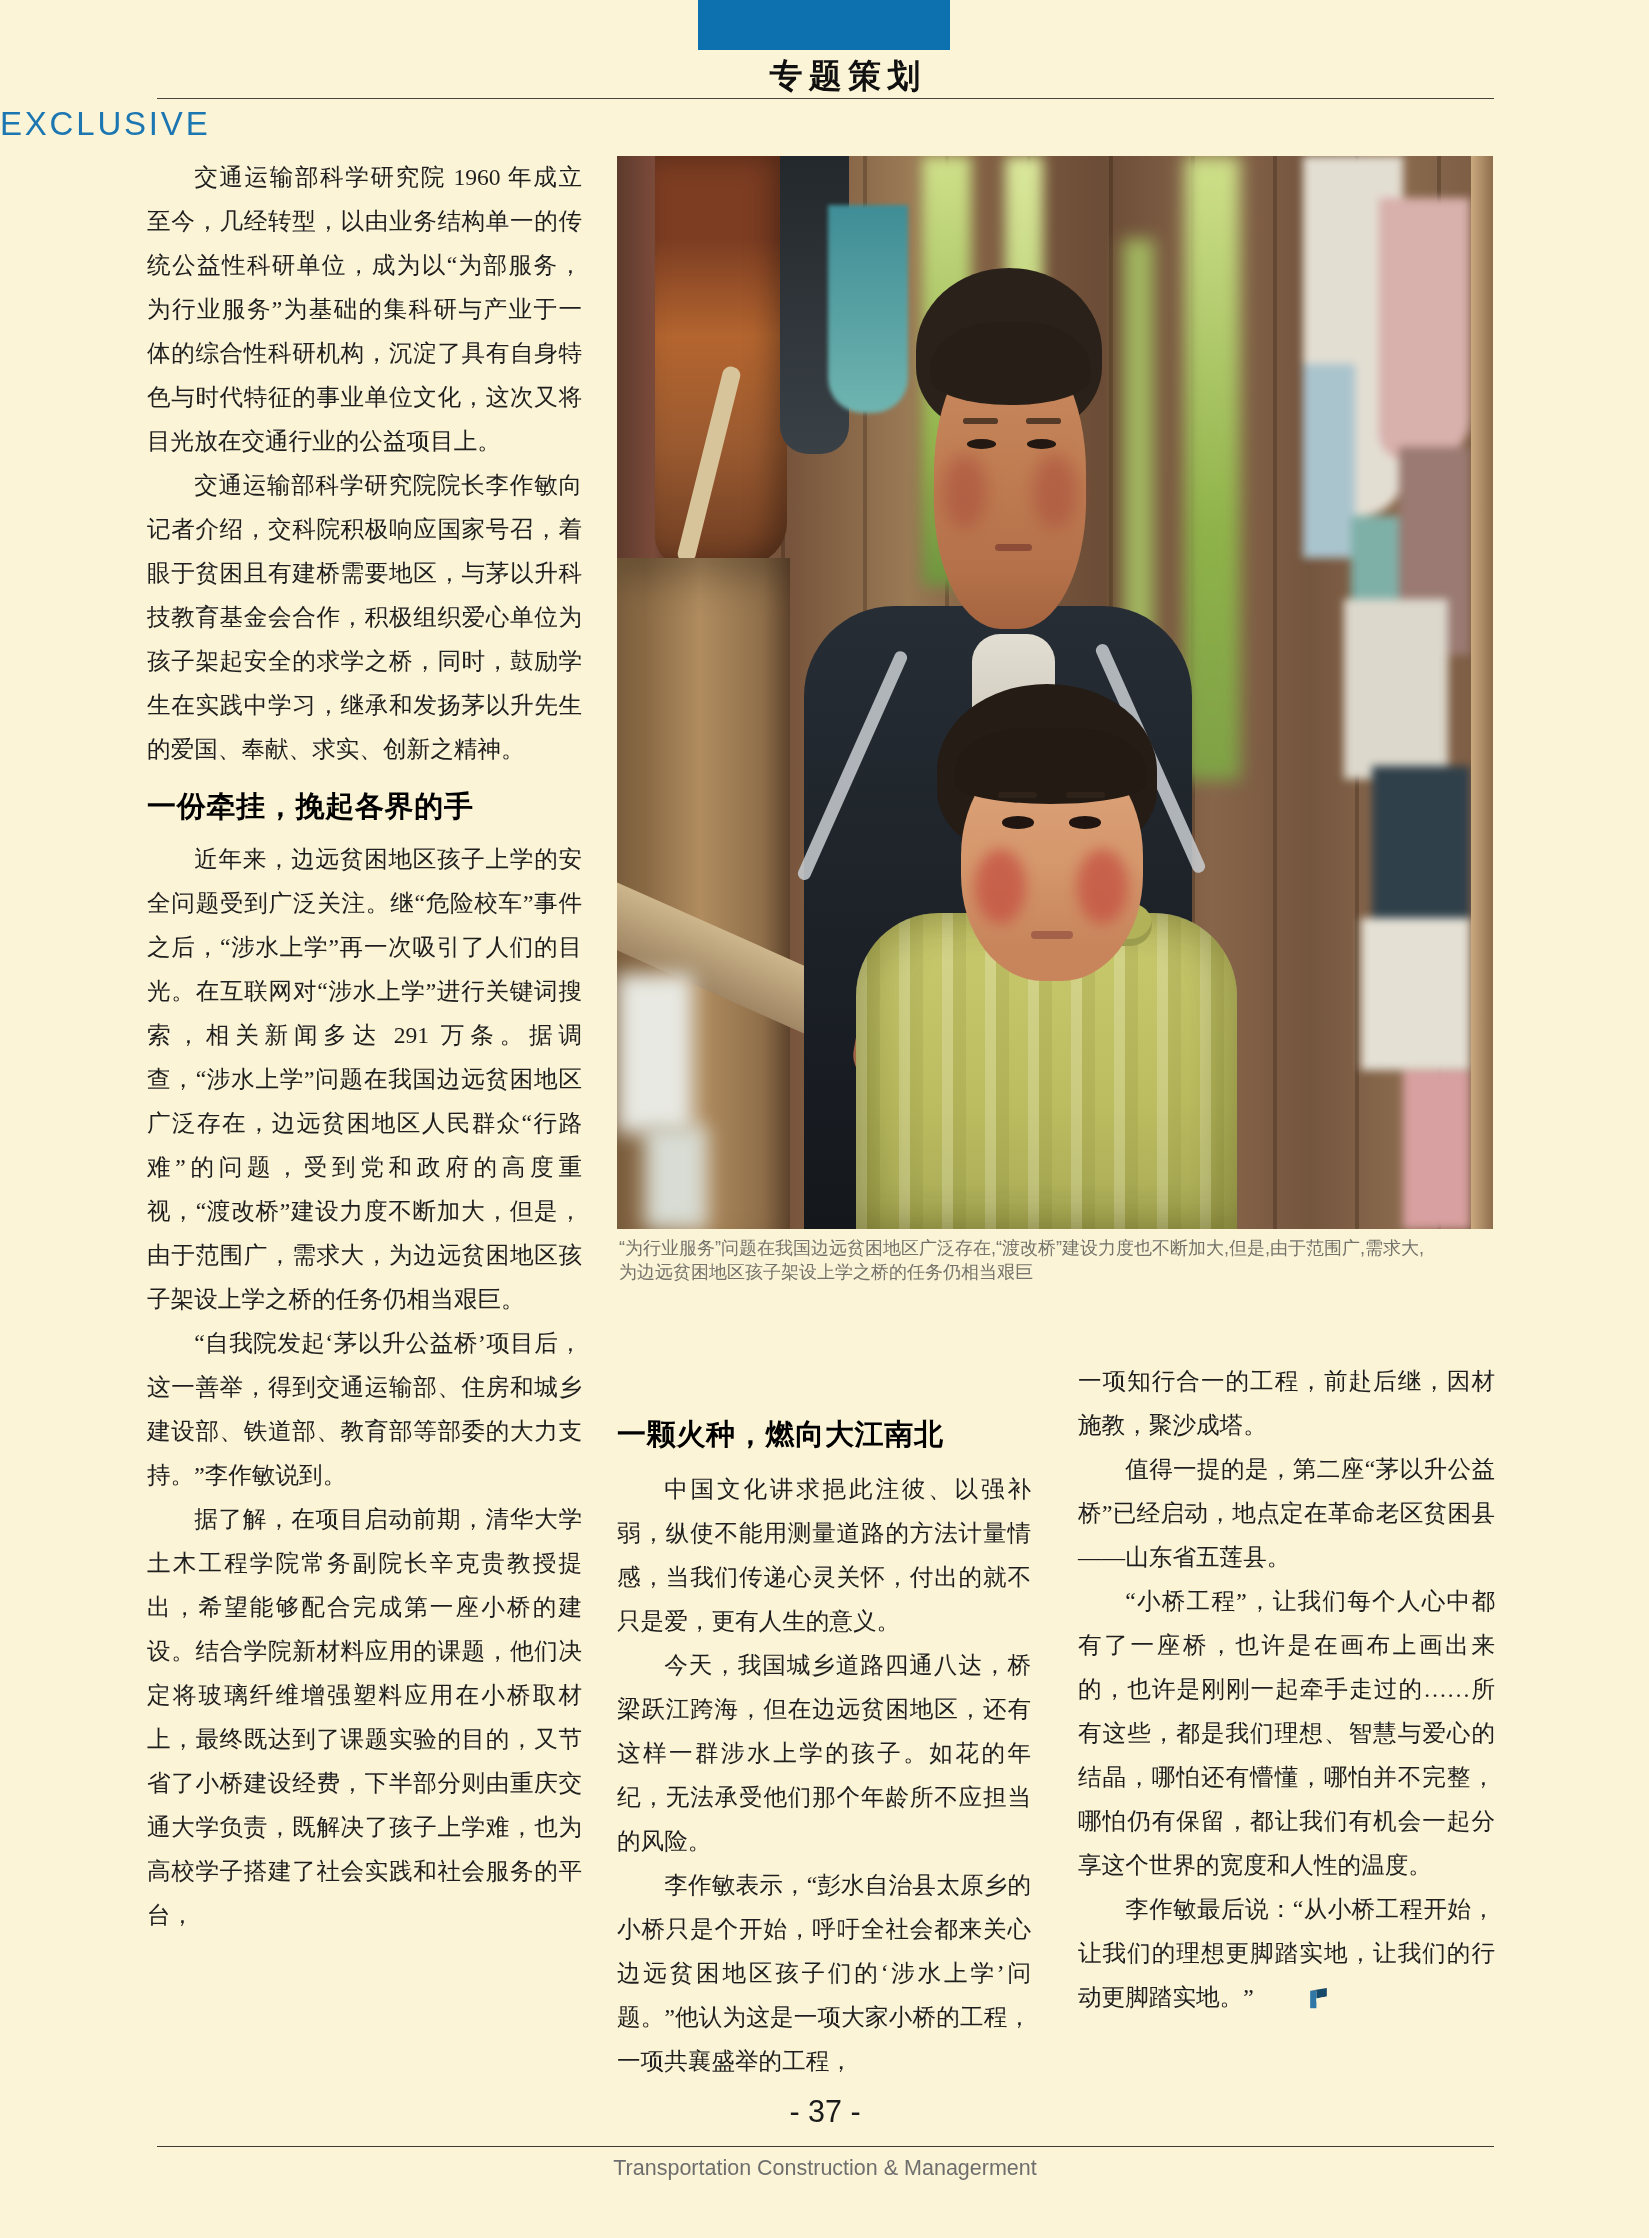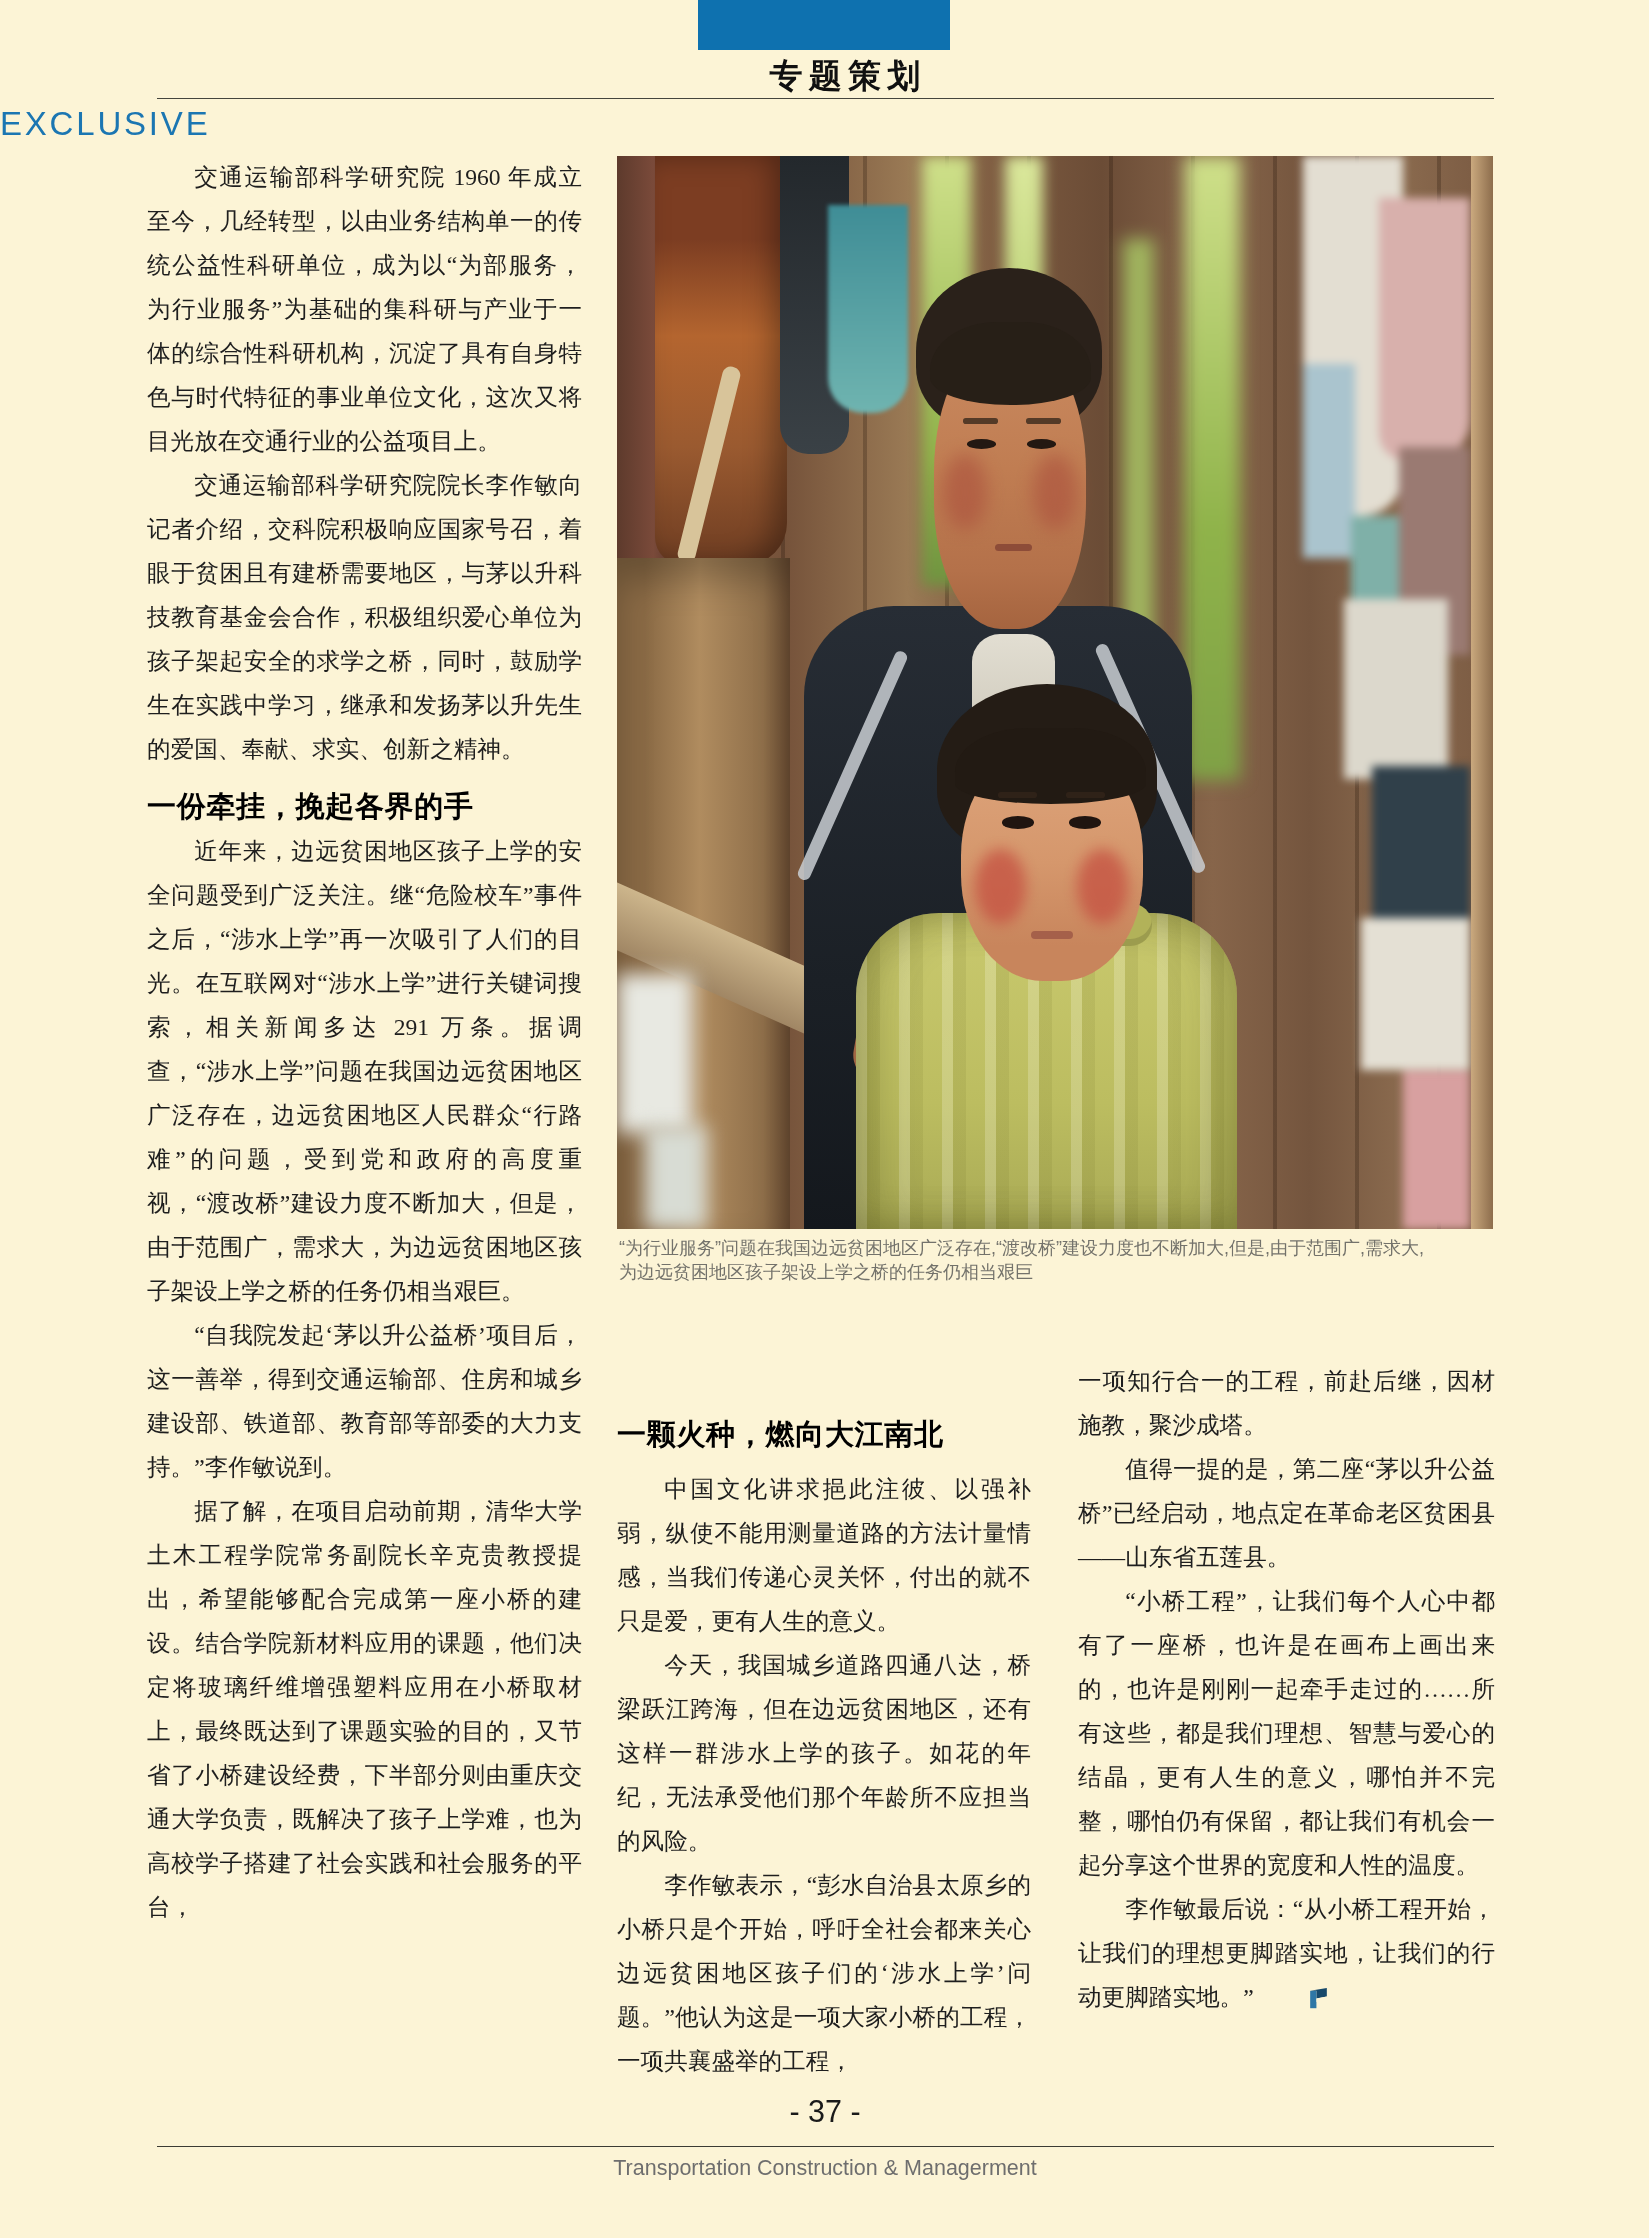--- a/index.html
+++ b/index.html
@@ -18,21 +18,21 @@
            letter-spacing:2.8px;color:#1B76B2;}
 
   
   .col{line-height:44px;font-size:23.6px;text-align:justify;}
   .col p{margin:0;}
   .col p.ind{text-indent:2em;}
   .col-left{left:147px;top:155px;width:435px;}
   .col-mid{left:617px;top:1359px;width:414px;}
   .col-right{left:1078px;top:1359px;width:417px;}
   .col h3{font-family:"Liberation Sans",sans-serif;font-weight:bold;font-size:29px;
-          color:#000;margin:18px 0 5px;letter-spacing:0.7px;line-height:35px;text-align:left;}
+          color:#000;margin:18px 0 13px;letter-spacing:0.7px;line-height:35px;text-align:left;}
   .col-mid h3{margin:58px 0 15.2px;}
 
   
   .photo{left:617px;top:156px;width:876px;height:1073px;overflow:hidden;background:#6e4f3a;}
   .photo *{position:absolute;}
   .ph-base{left:0;top:0;width:876px;height:1073px;
     background:
       repeating-linear-gradient(90deg,rgba(30,15,5,.25) 0 3.5px,rgba(0,0,0,0) 3.5px 82px),
       linear-gradient(90deg,#6e4f3a 0,#8a6346 83px,#75523a 166px,#9a7a55 291px,#7c5a40 388px,#6b4c36 485px,#87654a 596px,#74553e 693px,#8a6a4e 783px,#7a5a42 876px);}
   .ph-slit1{left:305px;top:0;width:49px;height:430px;background:linear-gradient(180deg,#cfe08a,#8fb34a 70%,#6f9340);filter:blur(7px);}
@@ -210,21 +210,21 @@
   <div class="abs col col-mid">
     <h3>一颗火种，燃向大江南北</h3>
     <p class="ind">中国文化讲求挹此注彼、以强补弱，纵使不能用测量道路的方法计量情感，当我们传递心灵关怀，付出的就不只是爱，更有人生的意义。</p>
     <p class="ind">今天，我国城乡道路四通八达，桥梁跃江跨海，但在边远贫困地区，还有这样一群涉水上学的孩子。如花的年纪，无法承受他们那个年龄所不应担当的风险。</p>
     <p class="ind">李作敏表示，“彭水自治县太原乡的小桥只是个开始，呼吁全社会都来关心边远贫困地区孩子们的‘涉水上学’问题。”他认为这是一项大家小桥的工程，一项共襄盛举的工程，</p>
   </div>
 
   <div class="abs col col-right">
     <p>一项知行合一的工程，前赴后继，因材施教，聚沙成塔。</p>
     <p class="ind">值得一提的是，第二座“茅以升公益桥”已经启动，地点定在革命老区贫困县——山东省五莲县。</p>
-    <p class="ind">“小桥工程”，让我们每个人心中都有了一座桥，也许是在画布上画出来的，也许是刚刚一起牵手走过的……所有这些，都是我们理想、智慧与爱心的结晶，更有人生的意义，哪怕并不完整，哪怕仍有保留，都让我们有机会一起分享这个世界的宽度和人性的温度。</p>
+    <p class="ind">“小桥工程”，让我们每个人心中都有了一座桥，也许是在画布上画出来的，也许是刚刚一起牵手走过的……所有这些，都是我们理想、智慧与爱心的结晶，哪怕还有懵懂，哪怕并不完整，哪怕仍有保留，都让我们有机会一起分享这个世界的宽度和人性的温度。</p>
     <p class="ind"><span>李作敏最后说：“从小桥工程开始，让我们的理想更脚踏实地，让我们的行动更脚踏实地。”</span><span class="endmark"><svg width="21" height="23.6" viewBox="0 0 30 34">
             <polygon points="3,7 27,3 27,15 12,18 12,7" fill="#17496B"></polygon>
             <rect x="3" y="7" width="9" height="25" fill="#2E77A6"></rect>
             <polygon points="12,18 27,15 27,20 12,23" fill="#FCF4D6"></polygon>
             <rect x="12" y="23" width="15" height="0" fill="#17496B"></rect>
           </svg></span></p>
   </div>
 
   <div class="abs page-num">- 37 -</div>
   <div class="abs rule-bottom"></div>

